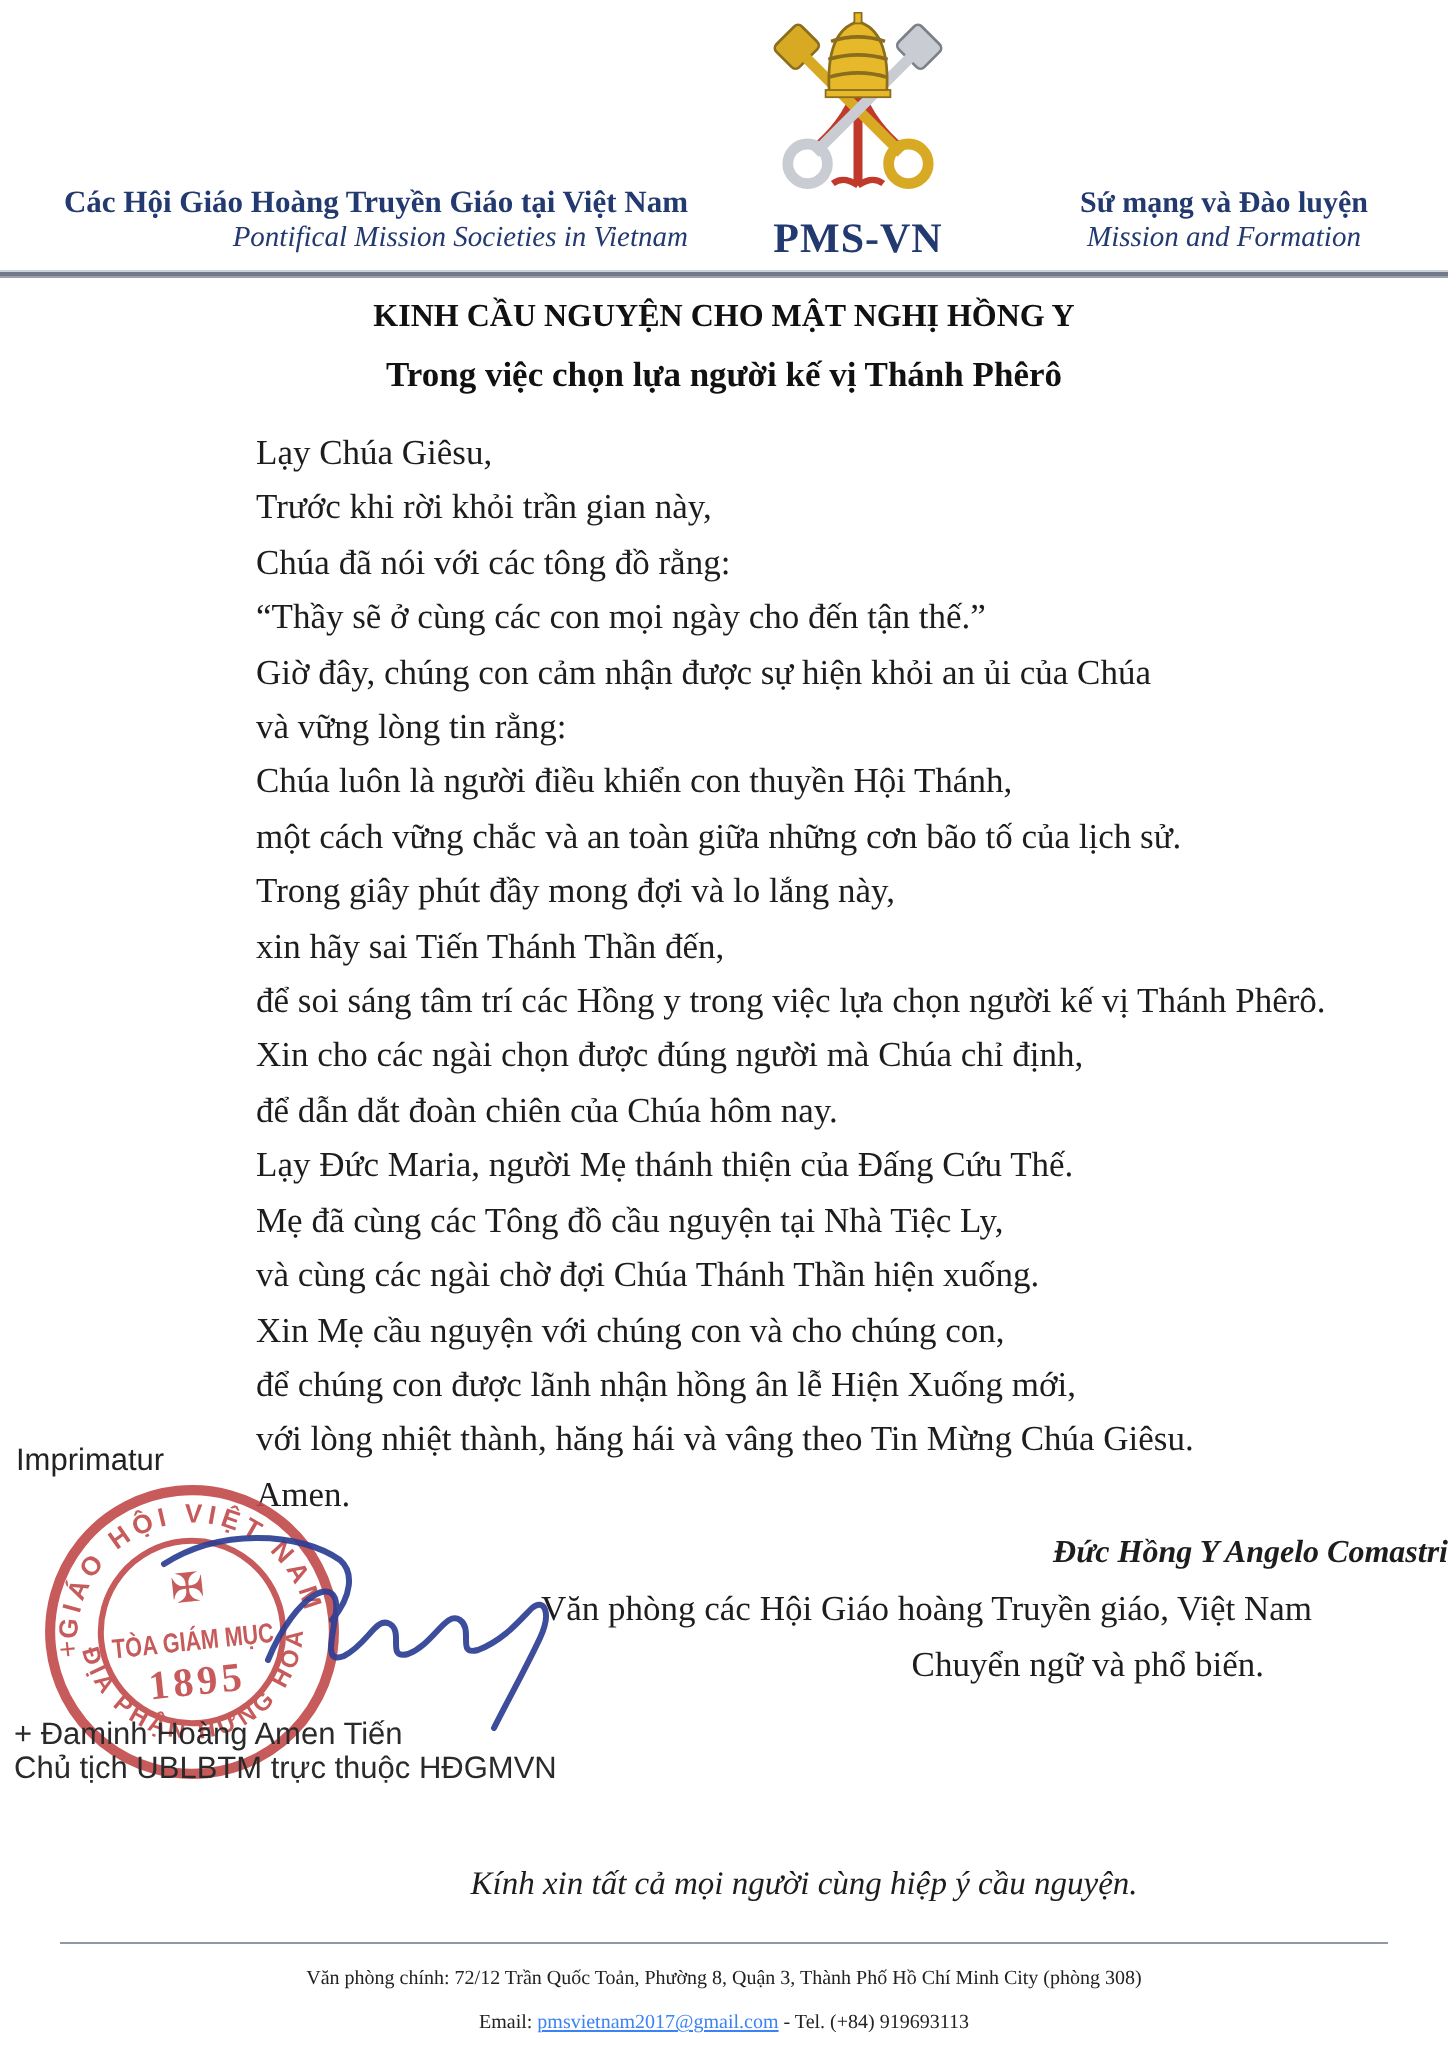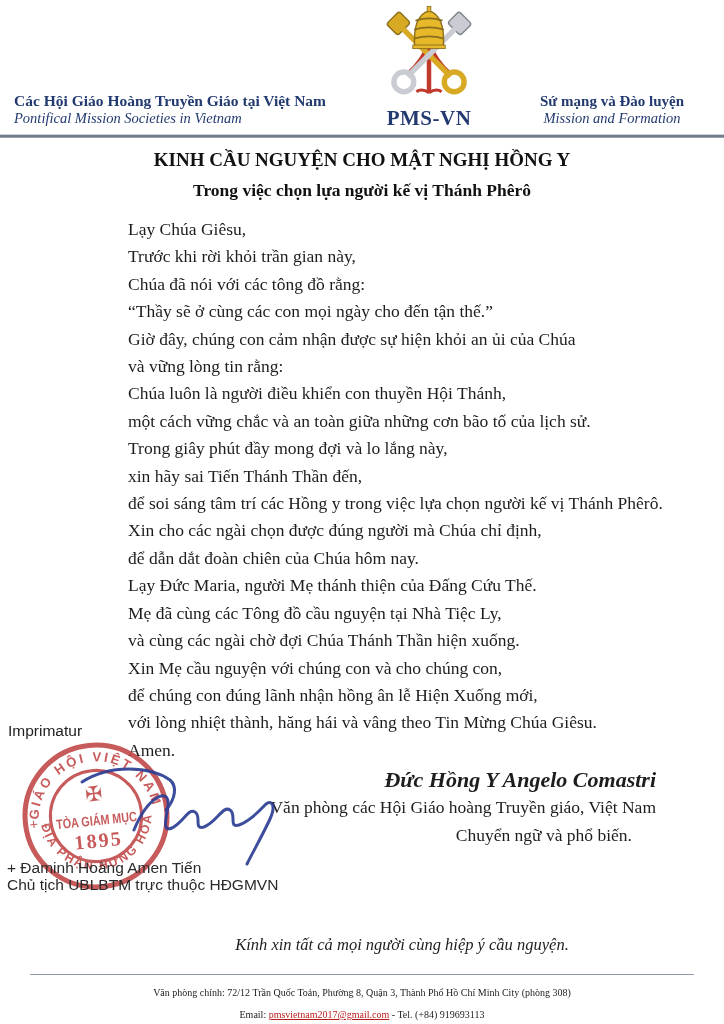--- a/index.html
+++ b/index.html
@@ -10,55 +10,55 @@
     font-family:"Liberation Serif", serif;
     color:#1d1d1d;
     position:relative;
     overflow:hidden;
   }
   
   .header {
     display:flex; justify-content:space-between; align-items:flex-end;
     padding:6px 14px 2px 14px;
   }
-  .hdr-left { width:330px; text-align:left; color:#223a70; padding-bottom:4px; }
+  .hdr-left { width:330px; text-align:right; color:#223a70; padding-bottom:4px; }
   .hdr-left .l1 { font-weight:bold; font-size:15.5px; }
   .hdr-left .l2 { font-style:italic; font-size:14.5px; }
   .hdr-center { width:170px; text-align:center; }
   .hdr-center .acronym { font-weight:bold; font-size:21px; color:#223a70; letter-spacing:.5px; }
   .hdr-right { width:196px; text-align:center; color:#223a70; padding-bottom:4px; }
   .hdr-right .l1 { font-weight:bold; font-size:15px; }
   .hdr-right .l2 { font-style:italic; font-size:14.5px; }
   .rule {
     height:4px; margin:1px 0 0 0;
     background:linear-gradient(#cdd3da 0 30%, #707a88 30% 75%, #9aa2ad 75% 100%);
   }
   
   .title-block { text-align:center; margin-top:11px; }
-  .title-1 { font-weight:bold; font-size:19px; color:#111; }
+  .title-1 { font-weight:bold; font-size:16px; color:#111; }
   .title-2 { font-weight:bold; font-size:17.5px; margin-top:9px; color:#111; }
   
   .prayer { margin:15px 0 0 128px; }
   .prayer p { font-size:17.5px; line-height:27.4px; white-space:nowrap; }
   
   .sig-block { margin-top:3px; text-align:right; }
-  .sig-author { font-weight:bold; font-style:italic; font-size:22px; margin-right:68px; line-height:26px; }
+  .sig-author { font-weight:bold; font-style:italic; font-size:16px; line-height:26px; }
   .sig-office { font-size:17.5px; margin-right:68px; line-height:28px; }
   .sig-note   { font-size:17.5px; margin-right:92px; line-height:28px; }
   
   .stamp-wrap { position:absolute; left:20px; top:740px; width:152px; height:152px; transform:rotate(-6deg); opacity:.88; z-index:1; }
   .signature-wrap { position:absolute; left:76px; top:748px; width:230px; height:122px; z-index:2; }
   .imprimatur-label { position:absolute; left:8px; top:722px; font-family:"Liberation Sans", sans-serif; font-size:15.5px; color:#222; z-index:3; }
   .bishop-block { position:absolute; left:7px; top:859px; font-family:"Liberation Sans", sans-serif; font-size:15.5px; color:#2a2a2a; line-height:17px; z-index:3; }
   
   .closing { text-align:center; font-style:italic; font-size:16.5px; margin-top:86px; padding-left:80px; }
   
   .footer { margin:19px 30px 0 30px; border-top:1px solid #8f98a3; padding-top:7px; text-align:center; }
   .footer p { font-size:10px; line-height:22px; color:#222; }
-  .footer a { color:#b91c1c; text-decoration:underline; }
+  .footer a { color:#3b82f6; text-decoration:underline; }
   svg text { fill:#c04545; }
 </style>
 </head>
 <body>
 
 <div class="header">
   <div class="hdr-left">
     <div class="l1">Các Hội Giáo Hoàng Truyền Giáo tại Việt Nam</div>
     <div class="l2">Pontifical Mission Societies in Vietnam</div>
   </div>
@@ -121,21 +121,21 @@
     <p>một cách vững chắc và an toàn giữa những cơn bão tố của lịch sử.</p>
     <p>Trong giây phút đầy mong đợi và lo lắng này,</p>
     <p>xin hãy sai Tiến Thánh Thần đến,</p>
     <p>để soi sáng tâm trí các Hồng y trong việc lựa chọn người kế vị Thánh Phêrô.</p>
     <p>Xin cho các ngài chọn được đúng người mà Chúa chỉ định,</p>
     <p>để dẫn dắt đoàn chiên của Chúa hôm nay.</p>
     <p>Lạy Đức Maria, người Mẹ thánh thiện của Đấng Cứu Thế.</p>
     <p>Mẹ đã cùng các Tông đồ cầu nguyện tại Nhà Tiệc Ly,</p>
     <p>và cùng các ngài chờ đợi Chúa Thánh Thần hiện xuống.</p>
     <p>Xin Mẹ cầu nguyện với chúng con và cho chúng con,</p>
-    <p>để chúng con đúng lãnh nhận hồng ân lễ Hiện Xuống mới,</p>
+    <p>để chúng con được lãnh nhận hồng ân lễ Hiện Xuống mới,</p>
     <p>với lòng nhiệt thành, hăng hái và vâng theo Tin Mừng Chúa Giêsu.</p>
     <p>Amen.</p>
   </div>
 
 <div class="sig-block">
   <div class="sig-author">Đức Hồng Y Angelo Comastri</div>
   <div class="sig-office">Văn phòng các Hội Giáo hoàng Truyền giáo, Việt Nam</div>
   <div class="sig-note">Chuyển ngữ và phổ biến.</div>
 </div>
 

